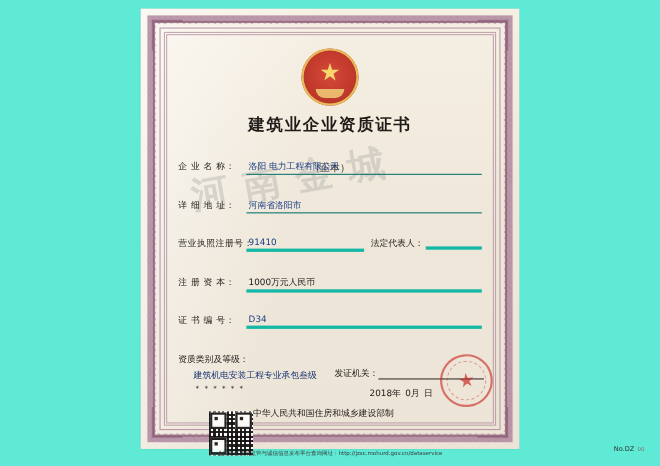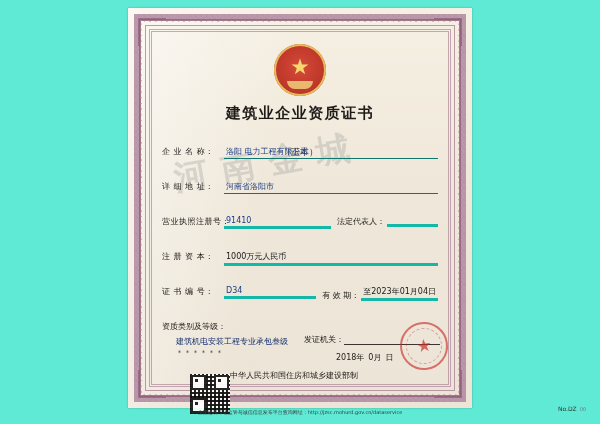--- a/index.html
+++ b/index.html
@@ -419,24 +419,20 @@
           <span class="seg">
             <span class="val2">1000万元人民币</span>
           </span>
         </div>
 
         <div class="row split">
           <span class="lbl">证 书 编 号：</span>
           <span class="seg">
             <span class="val2 blue">D34</span>
           </span>
-          <span class="seg">
-            <span class="lbl2">有  效  期：</span>
-            <span class="val2">至2023年01月04日</span>
-          </span>
         </div>
 
         <div class="scope-title">资质类别及等级：</div>
         <div class="scope-body">建筑机电安装工程专业承包叁级</div>
         <div class="scope-stars">＊＊＊＊＊＊</div>
       </div>
 
       <div class="issuer-row">
         <span>发证机关：</span><span class="issuer-line"></span>
       </div>

